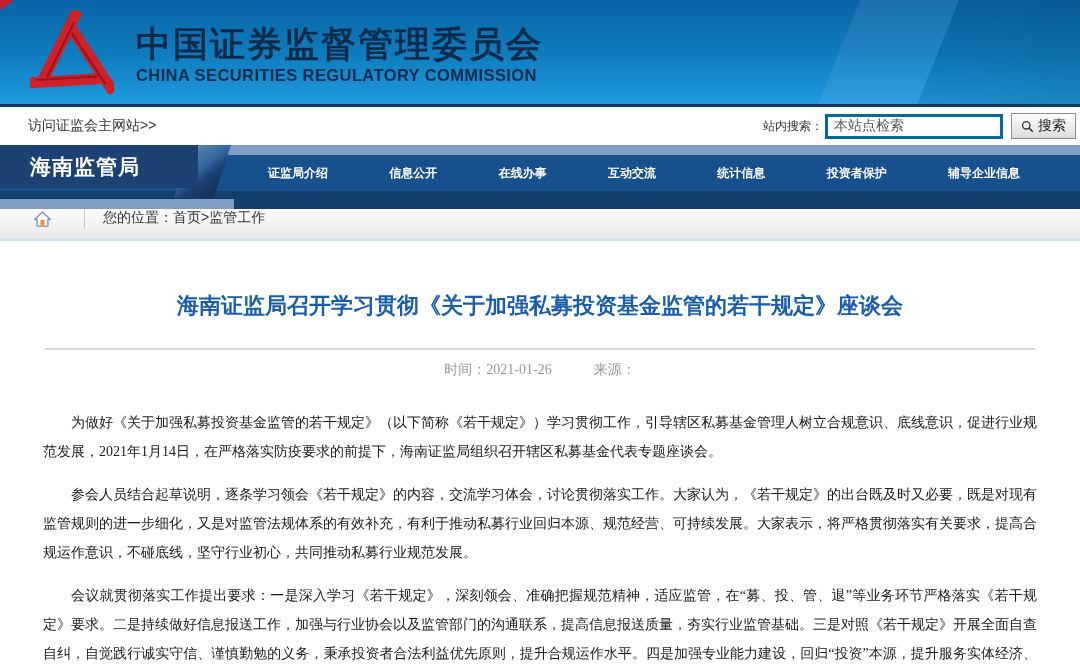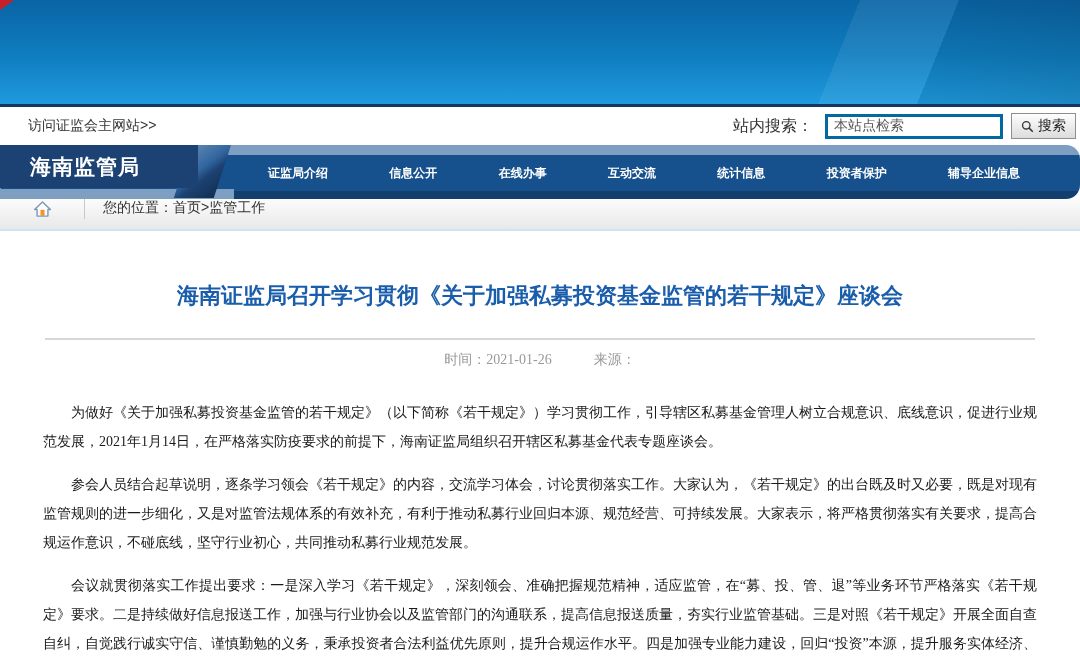--- a/index.html
+++ b/index.html
@@ -32,40 +32,39 @@
     letter-spacing:2px; line-height:40px;
   }
   .org-en {
     font-size:16.5px; font-weight:bold; color:#0d2b4b; letter-spacing:0.4px; line-height:22px;
   }
 
   
   .utility { height:38px; display:flex; align-items:center; background:#fff; padding:0 4px; }
   .visit-main { font-size:14px; color:#333; cursor:pointer;margin-left:24px; }
   .utility-right { margin-left:auto; display:flex; align-items:center; }
-  .search-label { font-size:16px; color:#333; margin-right:12px; }
+  .search-label { font-size:12px; color:#333; margin-right:2px; }
   .search-input {
     width:178px; height:25px; border:3px solid #0369a1; padding:2px 6px;
     font-size:14px; color:#555; font-family:"Liberation Sans", sans-serif;
   }
   .search-btn {
     margin-left:8px; height:26px; display:inline-flex; align-items:center; gap:4px;
     padding:0 9px; background:linear-gradient(#fefefe,#dcdcdc);
     border:1px solid #8e8e8e; font-size:14px; color:#222; cursor:pointer;
     font-family:"Liberation Sans", sans-serif;
   }
 
   
   .nav {
-    position:relative; height:54px;
+    position:relative; height:64px;
     background:linear-gradient(to bottom,
       #7e9fc2 0, #7e9fc2 10px,
       #17518d 10px, #17518d 46px,
       #123f6e 46px, #123f6e 100%);
-    border-radius:14px;
   }
   .nav-left-bottom {
     position:absolute; left:0; bottom:0; width:234px; height:10px; background:#7e9fc2; z-index:1;
   }
   .ribbon {
     position:absolute; left:0; top:0; width:198px; height:43px; background:#1c4273;
     color:#fff; font-weight:bold; font-size:21px; letter-spacing:1px;
     display:flex; align-items:center; padding-left:30px; z-index:3; cursor:pointer;
   }
   .ribbon-fold {
@@ -108,20 +107,38 @@
     font-size:14px; color:#1a1a1a; line-height:29px;
     text-indent:2em; text-align:justify; margin-bottom:14px;
   }
 </style>
 </head>
 <body>
 
 <div class="banner">
   <div class="banner-rays"></div>
   <div class="corner-accent"></div>
+  <div class="banner-inner">
+    <svg class="logo" viewBox="0 0 100 100">
+      <g stroke="#cf2127" stroke-width="13" stroke-linecap="butt" fill="none">
+        <line x1="14" y1="86" x2="56.5" y2="1"></line>
+        <line x1="14" y1="86" x2="56.5" y2="1" transform="rotate(120 50 62)"></line>
+        <line x1="14" y1="86" x2="56.5" y2="1" transform="rotate(240 50 62)"></line>
+      </g>
+      <g stroke="#8e1418" stroke-width="2.5" fill="none" opacity="0.85">
+        <line x1="20" y1="80" x2="53" y2="14"></line>
+        <line x1="20" y1="80" x2="53" y2="14" transform="rotate(120 50 62)"></line>
+        <line x1="20" y1="80" x2="53" y2="14" transform="rotate(240 50 62)"></line>
+      </g>
+    </svg>
+    <div class="org-names">
+      <div class="org-cn">中国证券监督管理委员会</div>
+      <div class="org-en">CHINA SECURITIES REGULATORY COMMISSION</div>
+    </div>
+  </div>
 </div>
 
 <div class="utility">
   <span class="visit-main">访问证监会主网站&gt;&gt;</span>
   <div class="utility-right">
     <span class="search-label">站内搜索：</span>
     <input class="search-input" type="text" value="本站点检索" style="">
     <button class="search-btn">
       <svg width="13" height="13" viewBox="0 0 16 16">
         <circle cx="6.5" cy="6.5" r="4.6" fill="none" stroke="#333" stroke-width="1.6"></circle>

